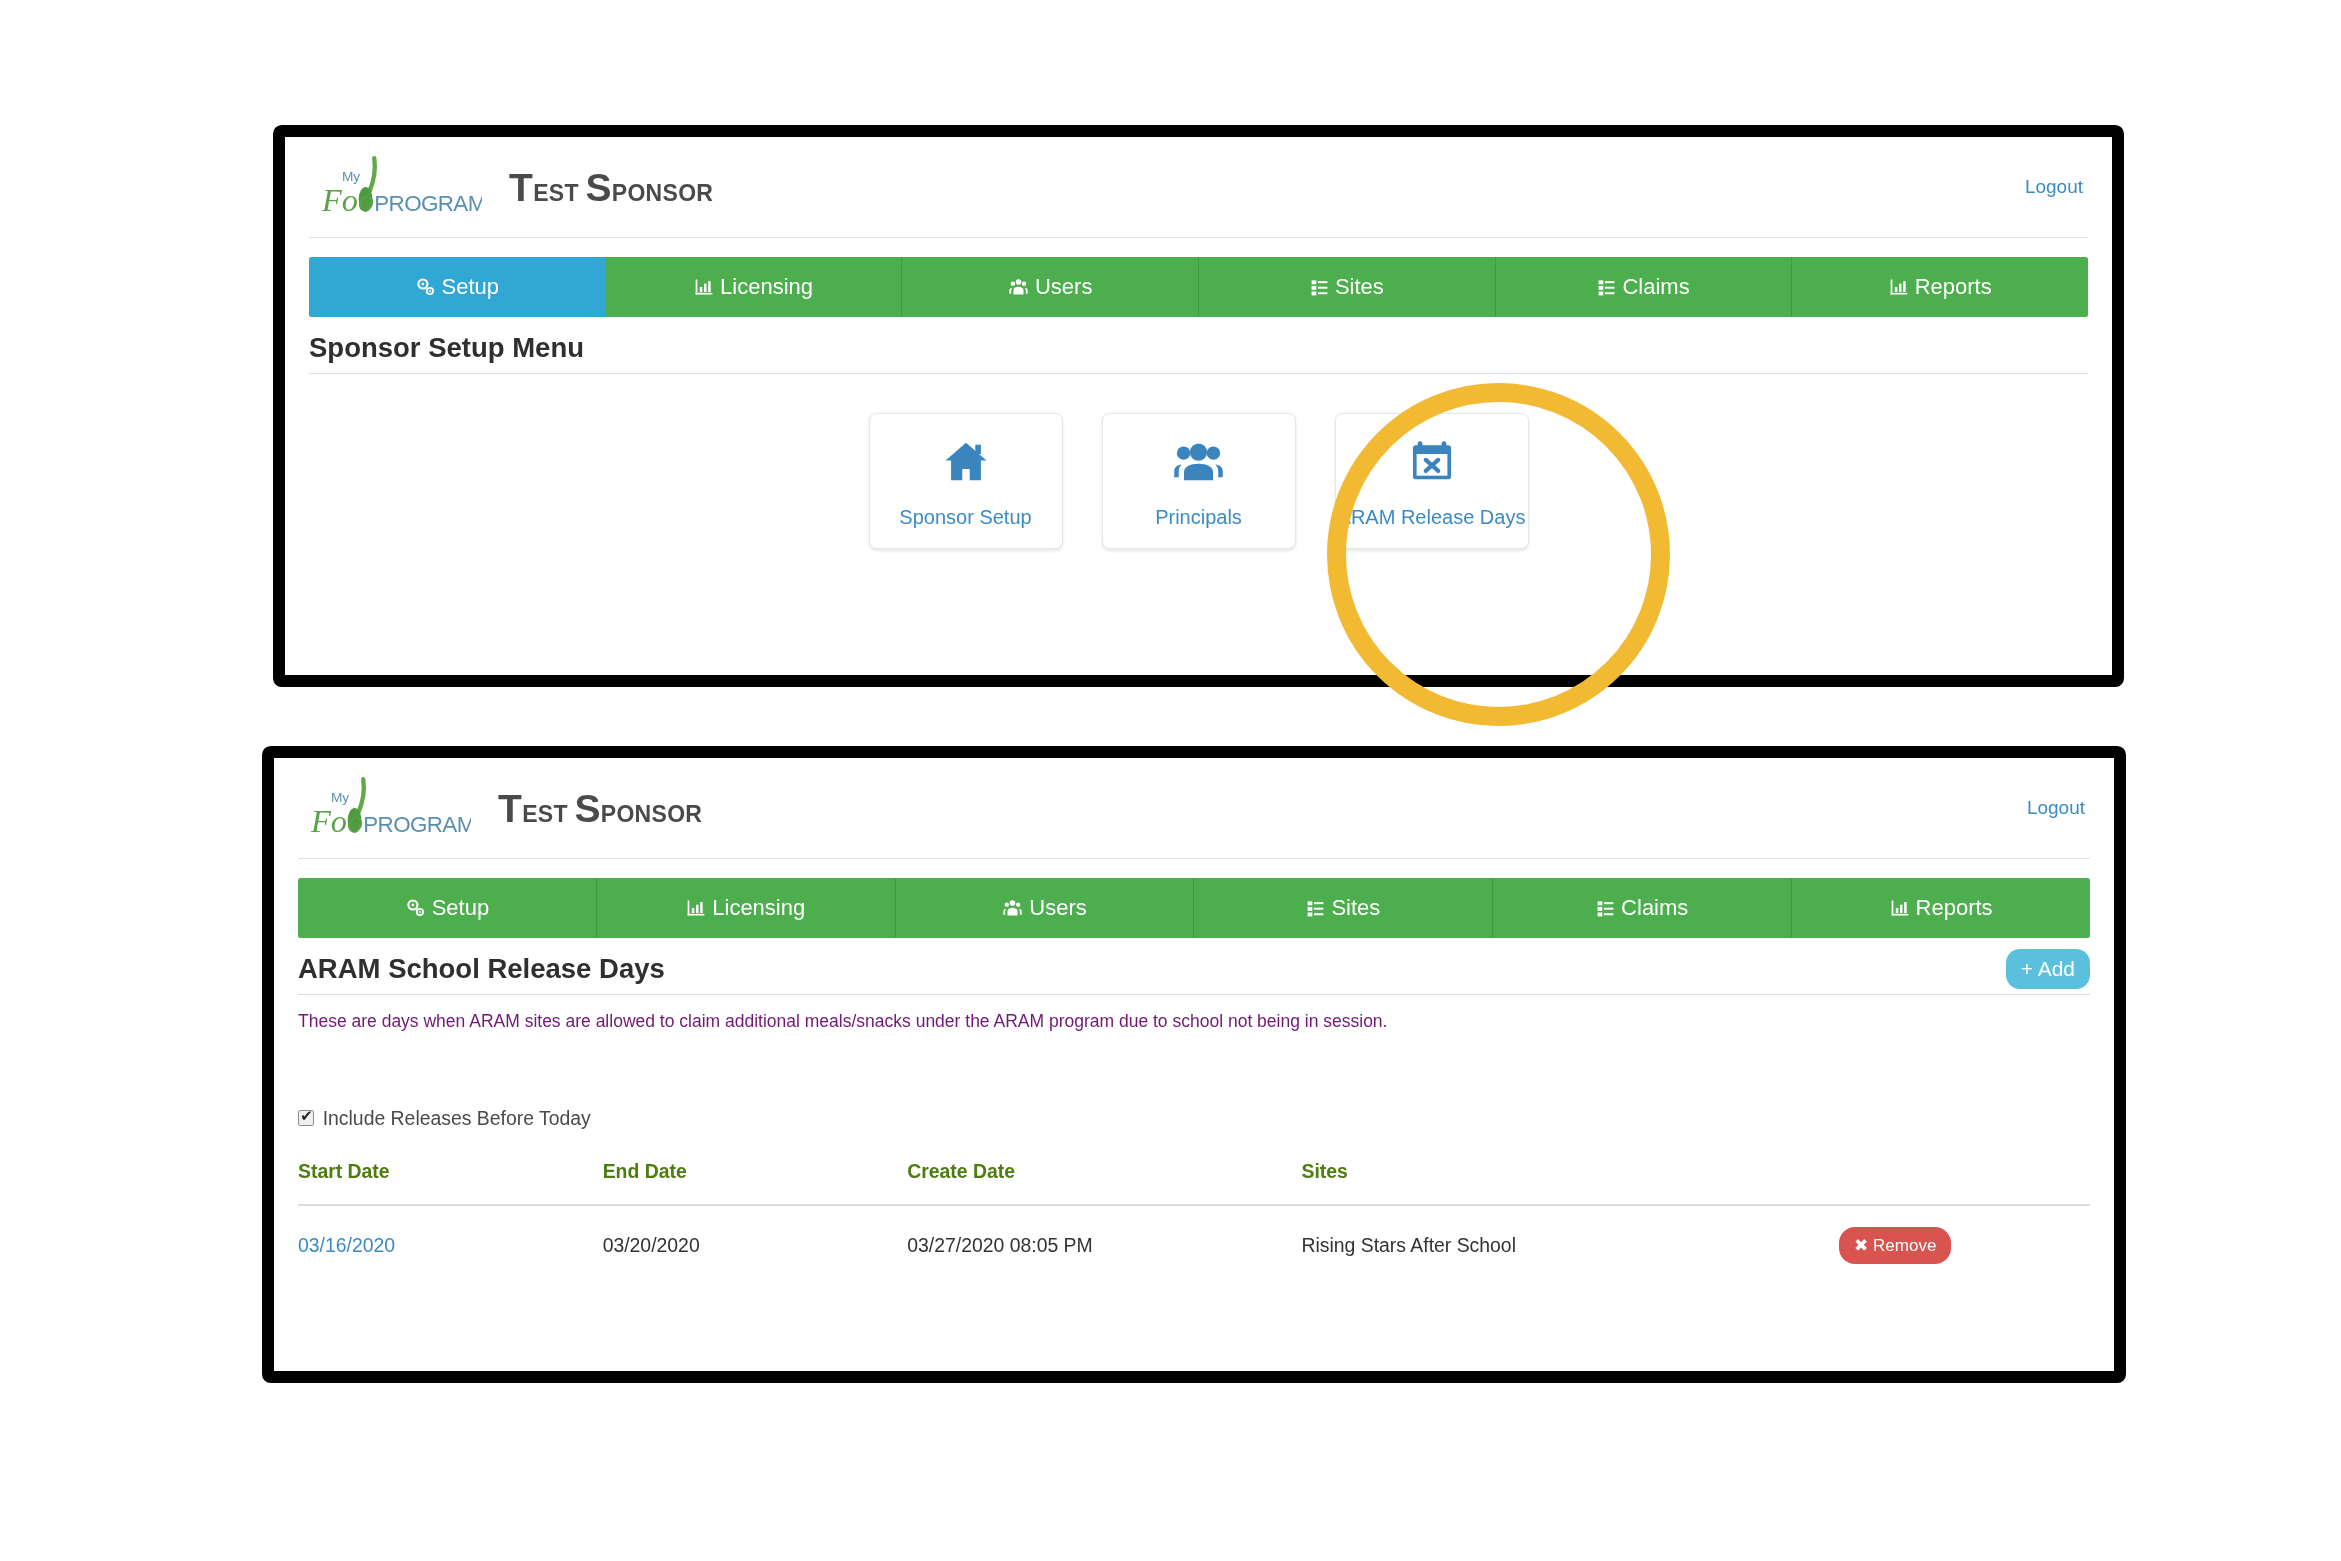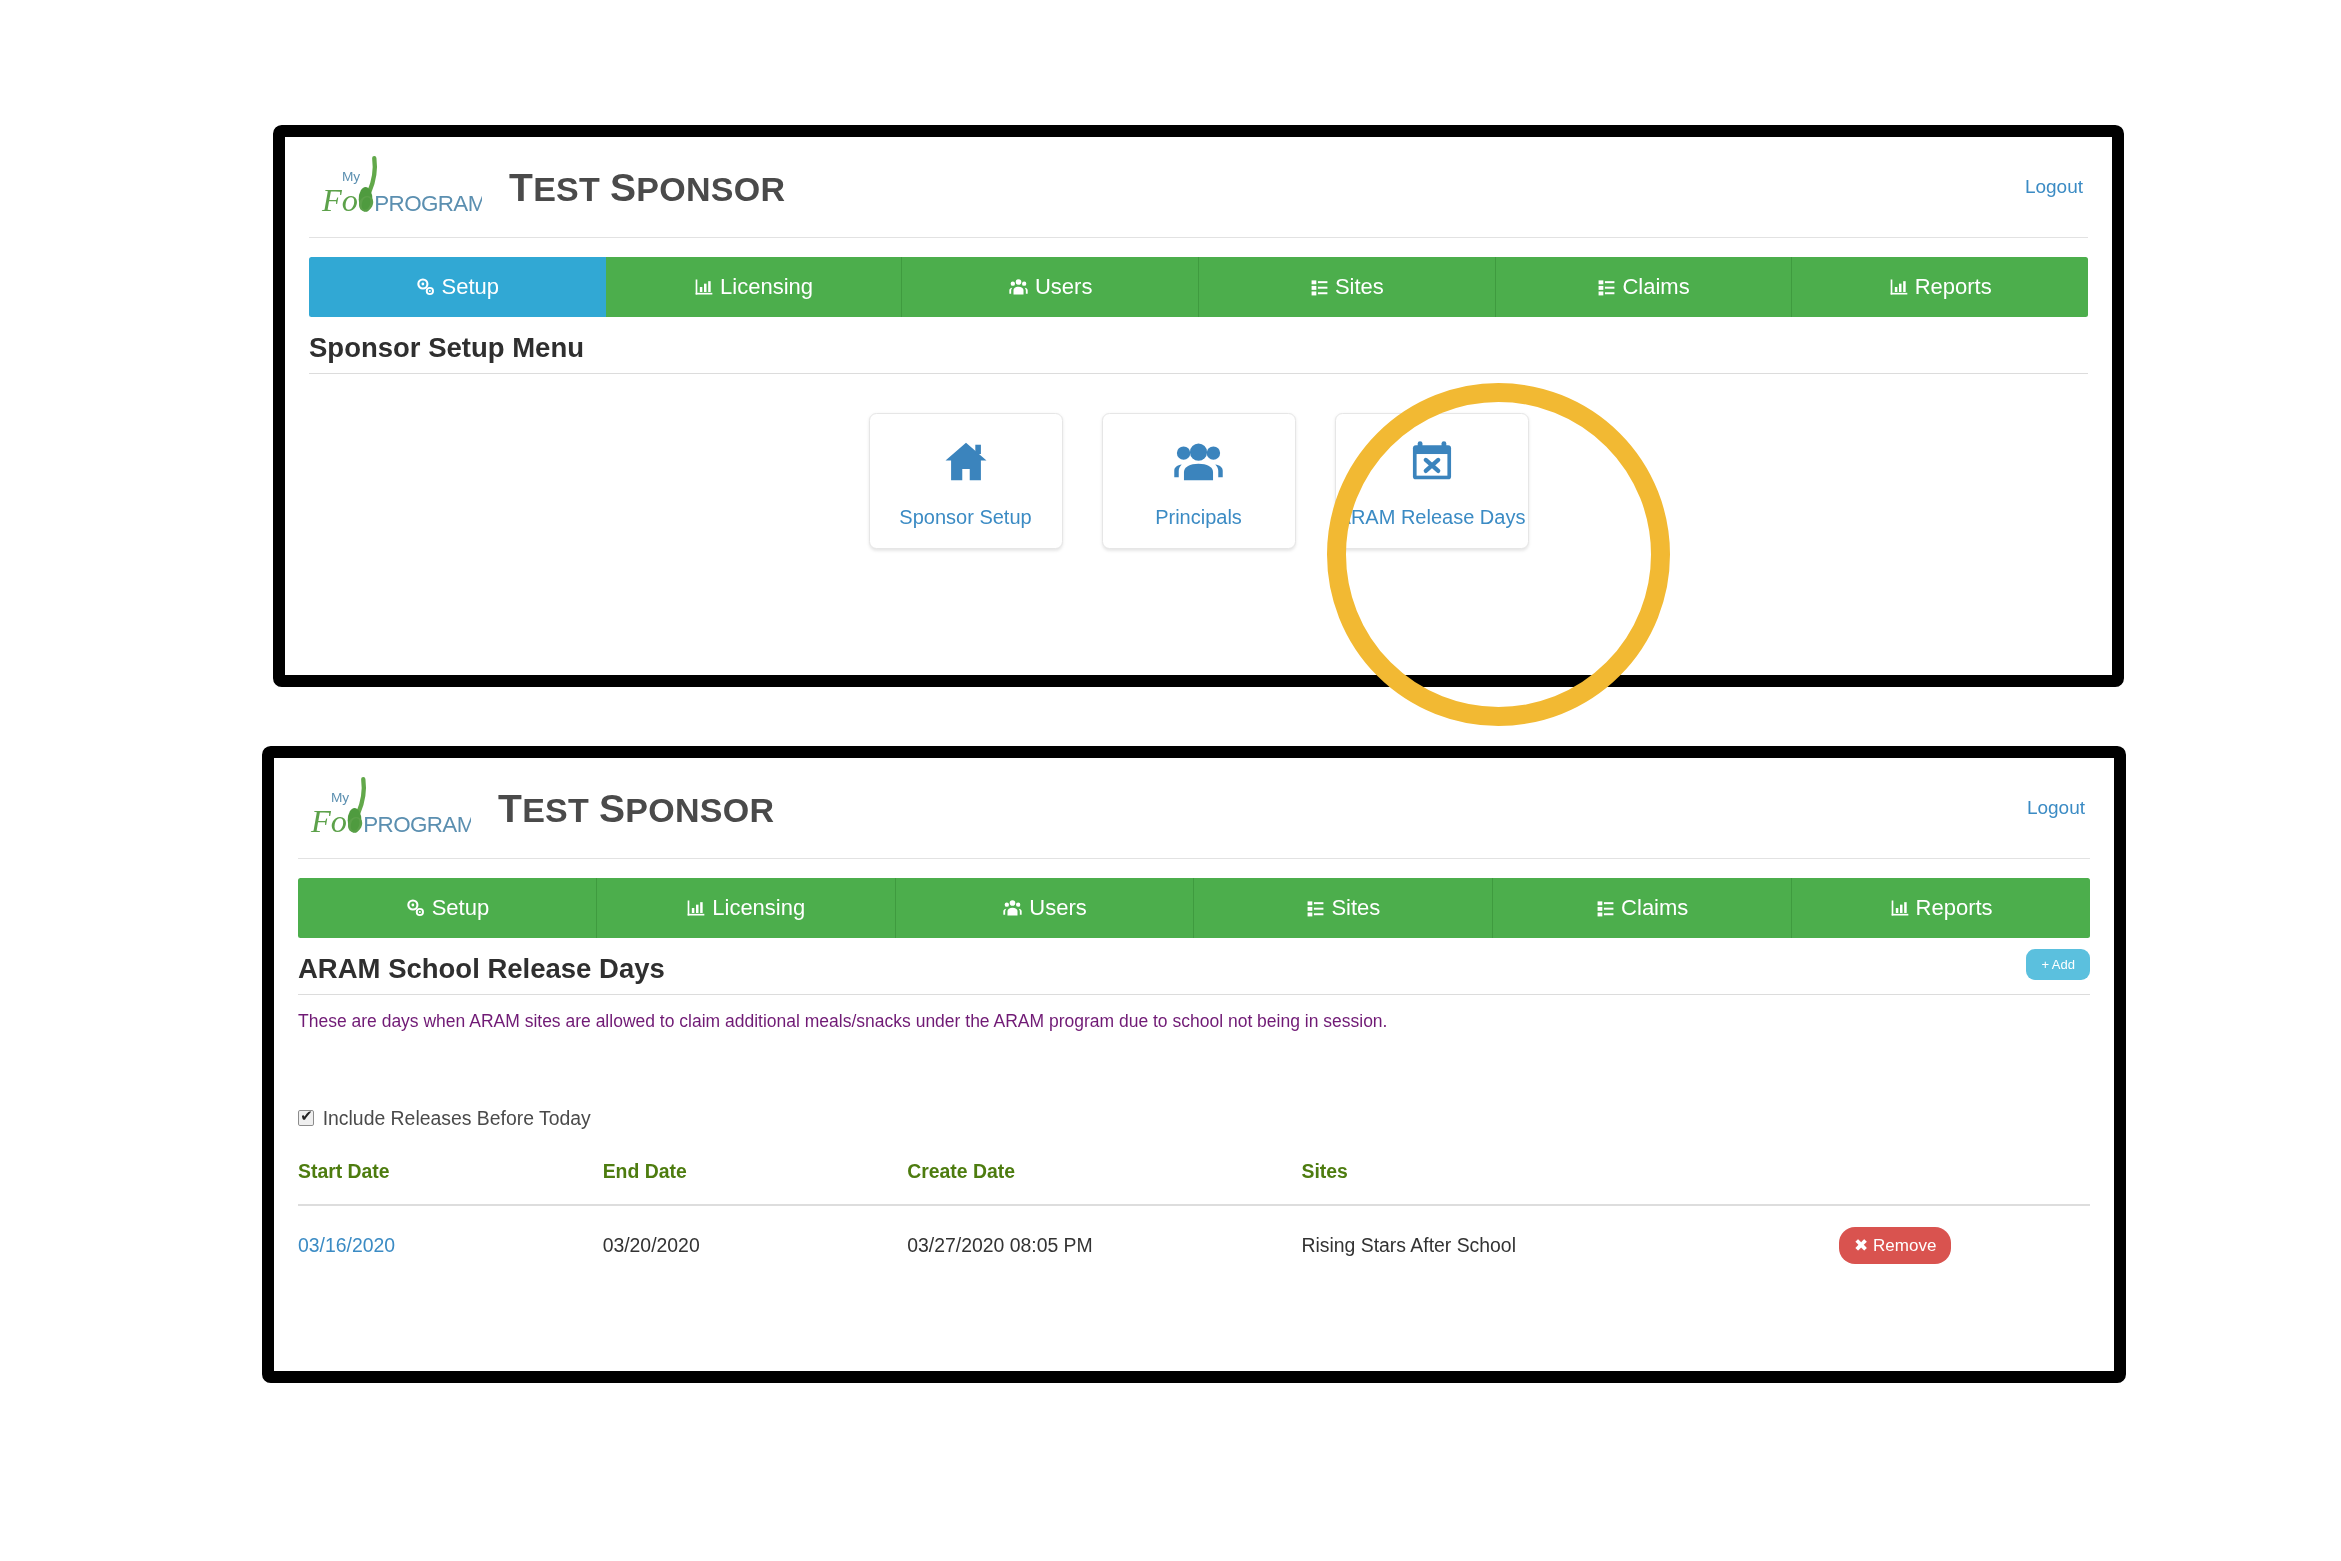--- a/index.html
+++ b/index.html
@@ -64,21 +64,21 @@
   .sponsor-title {
     font-family: "Liberation Sans", sans-serif;
     font-weight: bold;
     color: #4a4a4a;
     letter-spacing: 0.3px;
     margin-left: 27.5px;
     line-height: 1;
     white-space: nowrap;
   }
   .sponsor-title .cap { font-size: 39px; }
-  .sponsor-title .small { font-size: 34px; }
+  .sponsor-title .small { font-size: 23px; }
 
   .logout-link {
     position: absolute;
     right: 5px;
     top: 50%;
     transform: translateY(-50%);
     color: #3b8bc4;
     font-size: 19px;
     text-decoration: none;
     font-family: "Liberation Sans", sans-serif;
@@ -123,23 +123,23 @@
     font-weight: bold;
     color: #2f2f2f;
     font-family: "Liberation Sans", sans-serif;
   }
   .add-button {
     position: absolute;
     right: 0;
     top: -3.7px;
     background: #5bc0de;
     color: #ffffff;
-    font-size: 13px;
+    font-size: 21px;
     padding: 8px 15px;
-    border-radius: 9px;
+    border-radius: 14px;
     border: none;
     cursor: pointer;
     font-family: "Liberation Sans", sans-serif;
     white-space: nowrap;
   }
 
   
   .card-row {
     display: flex;
     justify-content: center;

